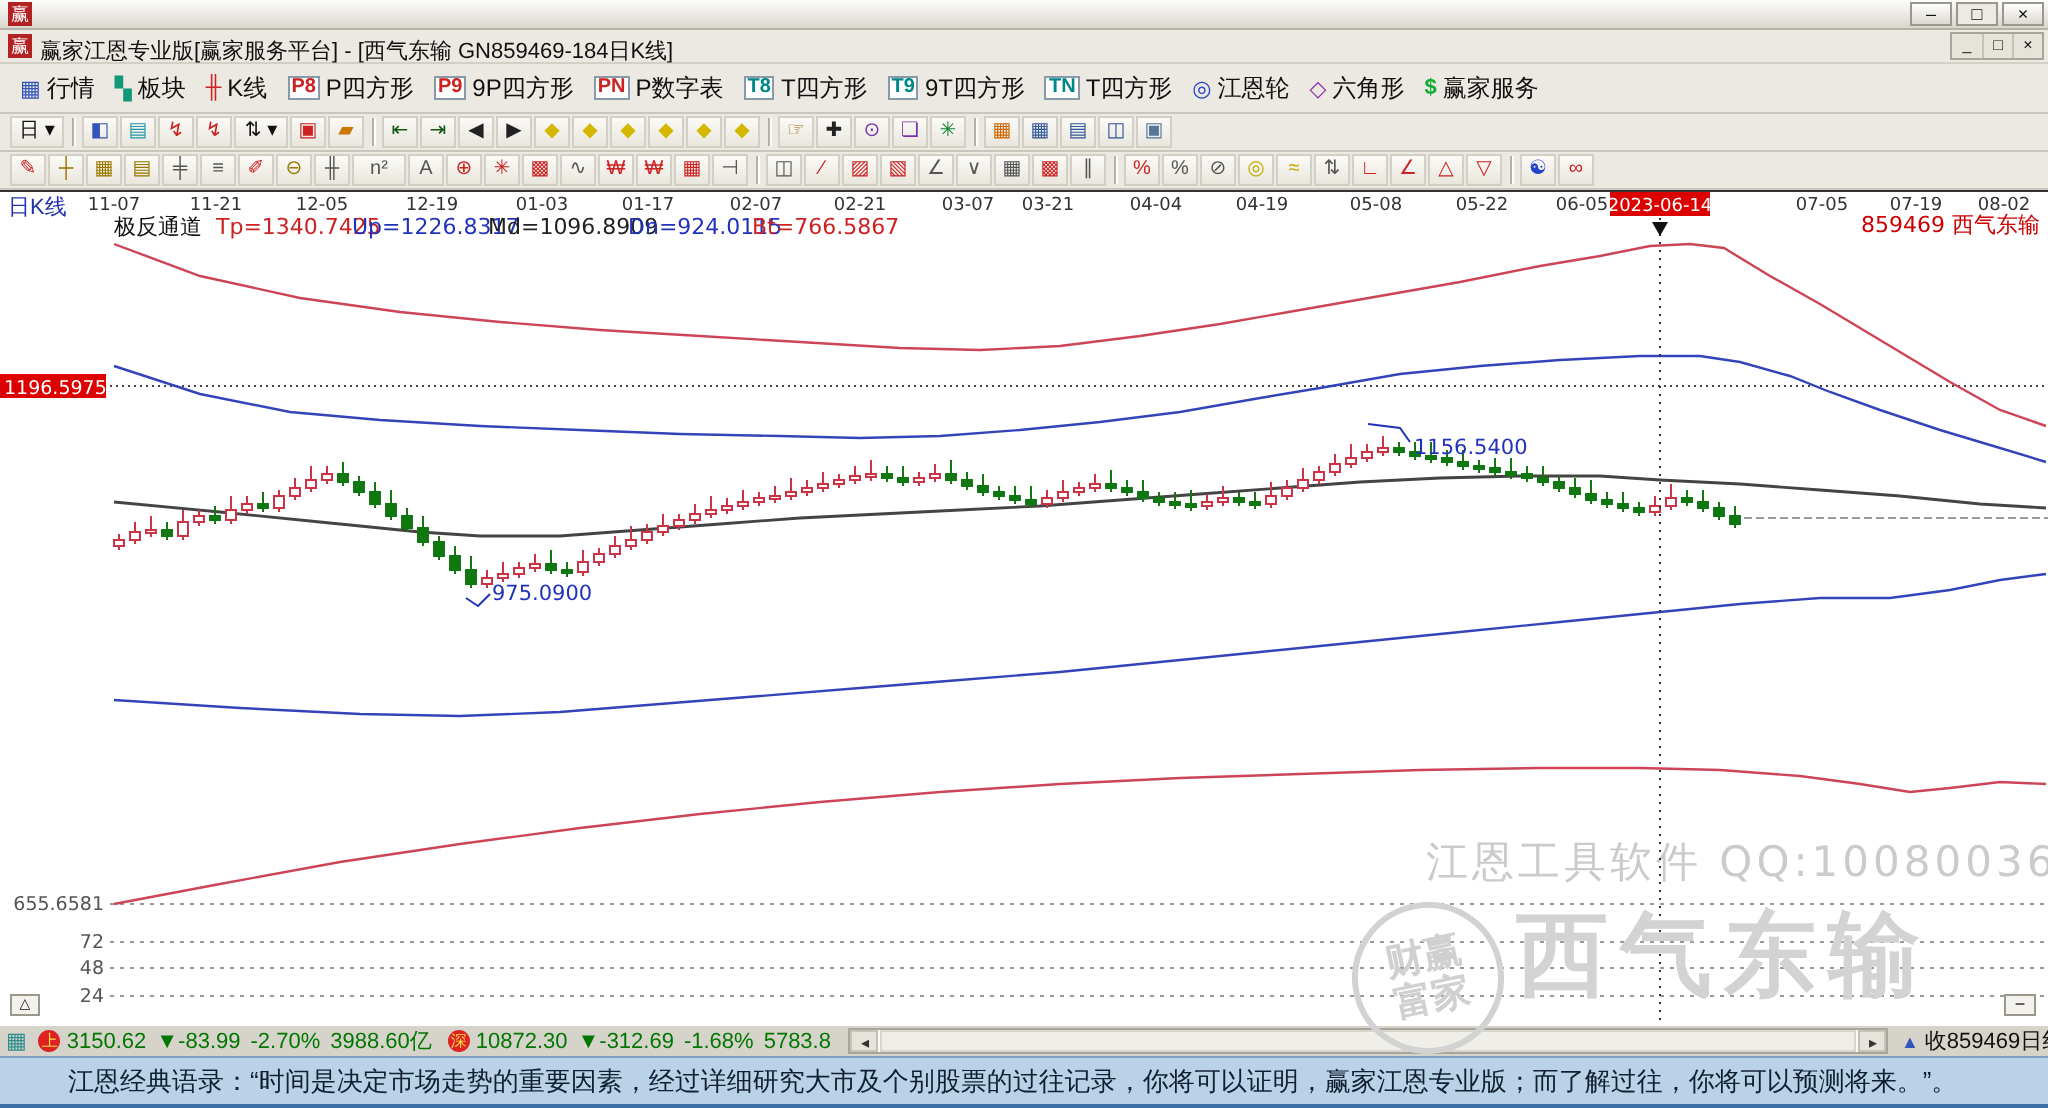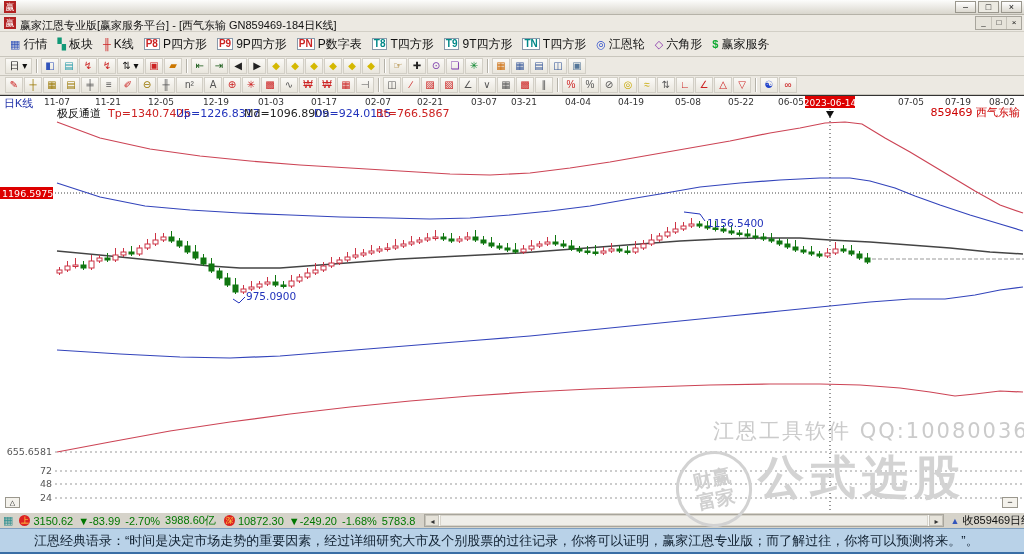--- a/index.html
+++ b/index.html
@@ -456,37 +456,37 @@
       <text x="52" y="487" fill="#555555" font-size="9.5" font-family="DejaVu Sans, Liberation Sans, sans-serif" text-anchor="end">48</text>
       <text x="52" y="501" fill="#555555" font-size="9.5" font-family="DejaVu Sans, Liberation Sans, sans-serif" text-anchor="end">24</text>
       <text x="707" y="227" fill="#2233bb" font-size="10.5" font-family="DejaVu Sans, Liberation Sans, sans-serif">1156.5400</text>
       <text x="246" y="300" fill="#2233bb" font-size="10.5" font-family="DejaVu Sans, Liberation Sans, sans-serif">975.0900</text>
     </svg>
   <div class="wm-overlay">
     <div class="wm-stamp">
       <div>财赢</div>
       <div>富家</div>
     </div>
-    <div class="wm-big">公式选股</div>
+    <div class="wm-big">西气东输</div>
   </div>
   <div class="btn-tri">△</div>
   <div class="btn-min">−</div>
 </div>
 
 <div class="statusrow">
   <span class="grid-ico">▦</span>
   <span class="indices" style="display:flex;align-items:center;">
       <span class="idx-dot">上</span>
       <span class="idx-val">3150.62</span>
       <span class="idx-val">▼-83.99</span>
       <span class="idx-val">-2.70%</span>
       <span class="idx-val">3988.60亿</span>
       <span class="idx-dot">深</span>
       <span class="idx-val">10872.30</span>
-      <span class="idx-val">▼-249.20</span>
+      <span class="idx-val">▼-312.69</span>
       <span class="idx-val">-1.68%</span>
       <span class="idx-val">5783.8</span>
     </span>
   <div class="scrollbar">
     <div class="sb-btn">◂</div>
     <div class="sb-thumb"></div>
     <div class="sb-btn">▸</div>
   </div>
   <div class="status-right">
     <span class="tower-ico">▲</span>

